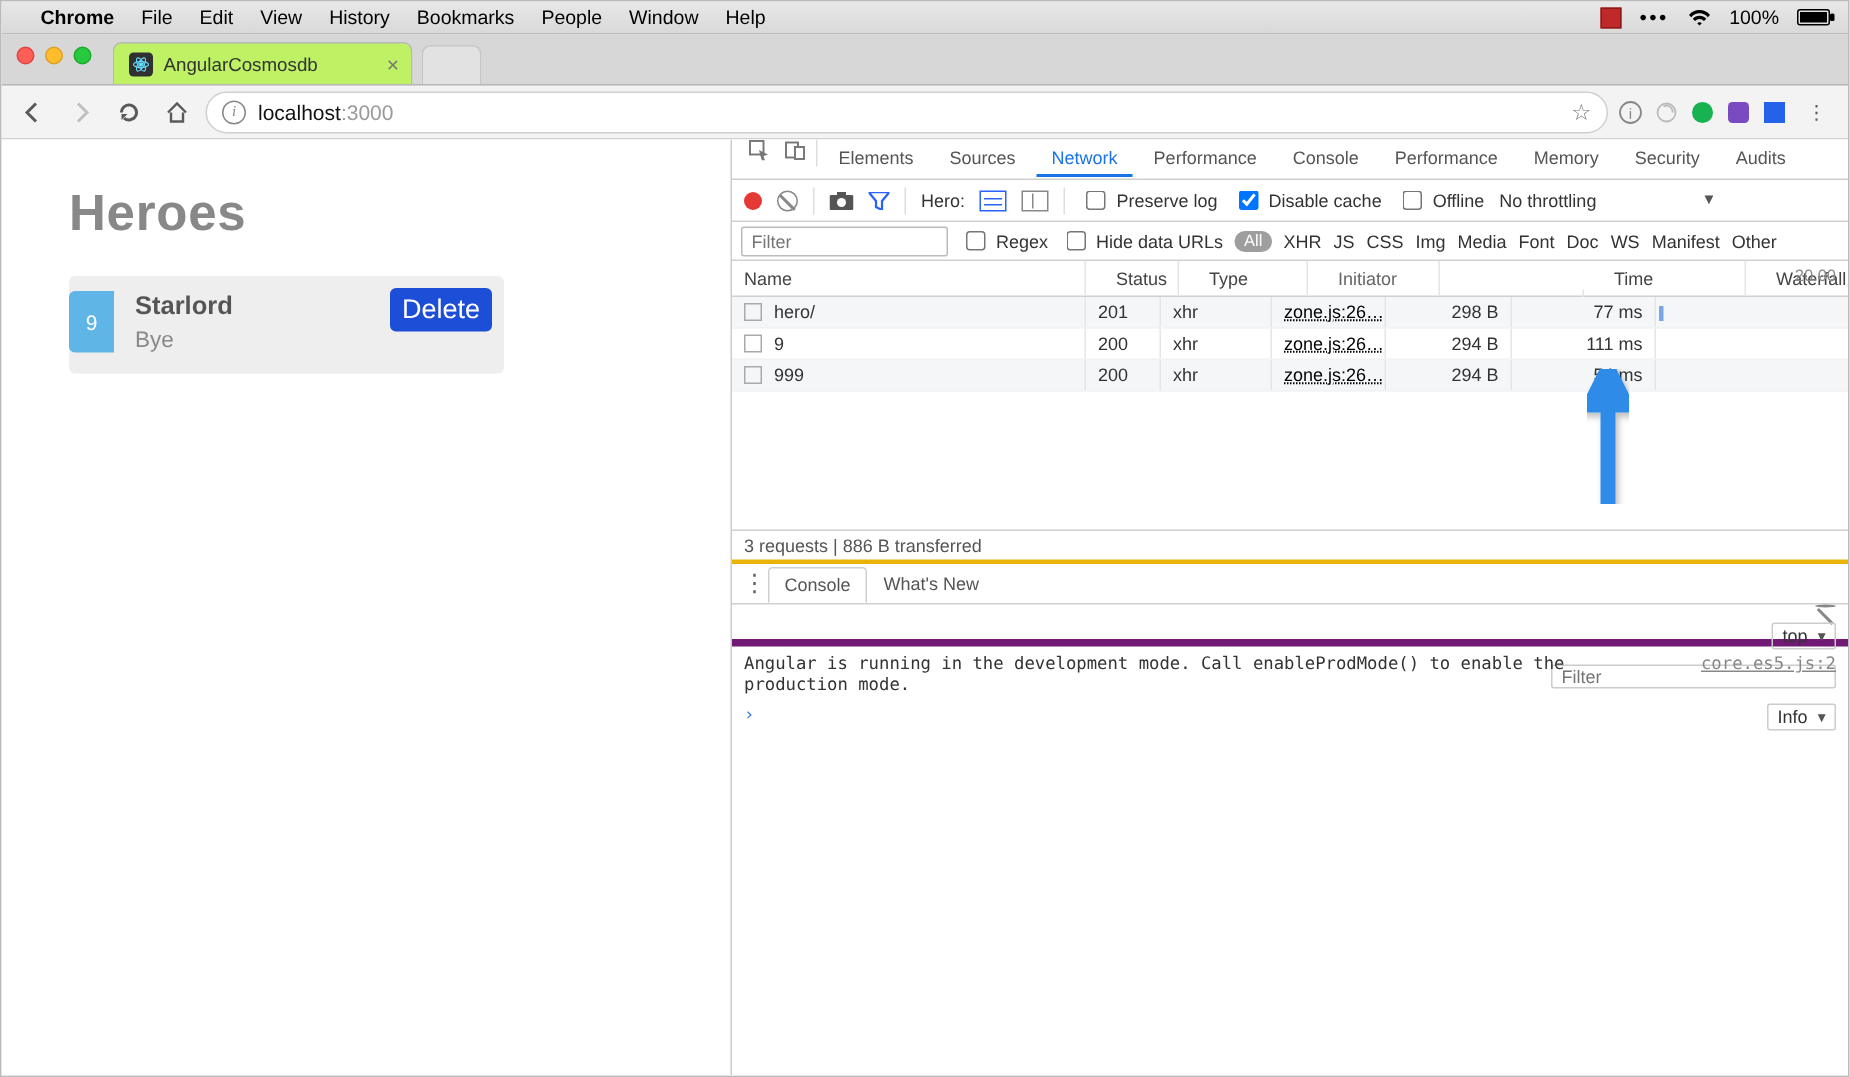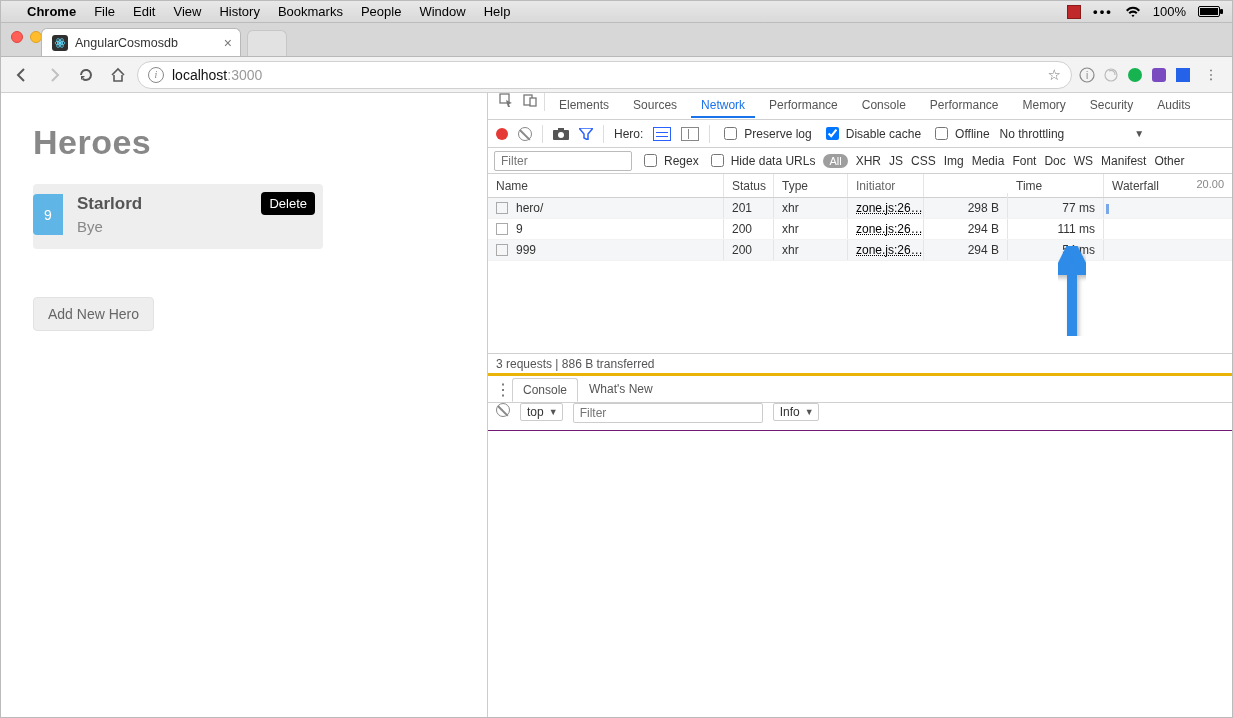--- a/index.html
+++ b/index.html
@@ -21,48 +21,48 @@
 
   
   .browser { position:absolute; top:22px; left:0; right:0; bottom:0; display:flex; flex-direction:column; }
 
   .tabstrip { height:34px; background:#d7d7d7; display:flex; align-items:flex-end; padding-left:8px; border-bottom:1px solid #b8b8b8; position:relative; }
   .traffic-lights { position:absolute; top:8px; left:10px; display:flex; gap:7px; }
   .traffic-lights .dot { width:12px; height:12px; border-radius:50%; }
   .dot.red { background:#ff5f57; border:1px solid #e0443e; }
   .dot.yellow { background:#ffbd2e; border:1px solid #dea123; }
   .dot.green { background:#28c940; border:1px solid #1aab29; }
-  .tab { margin-left:32px; height:28px; background:#ffffff; border:1px solid #b8b8b8; border-bottom:none; border-top-left-radius:6px; border-top-right-radius:6px; display:flex; align-items:center; padding:0 26px 0 10px; max-width:230px; min-width:200px; position:relative; font-size:12.5px; color:#333; }
+  .tab { margin-left:66px; height:28px; background:#bef264; border:1px solid #b8b8b8; border-bottom:none; border-top-left-radius:6px; border-top-right-radius:6px; display:flex; align-items:center; padding:0 26px 0 10px; max-width:230px; min-width:200px; position:relative; font-size:12.5px; color:#333; }
   .tab .favicon { width:16px; height:16px; margin-right:7px; background:#303030; border-radius:3px; display:flex; align-items:center; justify-content:center; }
   .tab .favicon svg { display:block; }
   .tab .tab-x { position:absolute; right:8px; top:6px; font-size:14px; color:#777; }
   .tab.ghost { margin-left:6px; min-width:40px; max-width:40px; background:#e2e2e2; border:1px solid #c6c6c6; border-bottom:none; border-top-left-radius:6px; border-top-right-radius:6px; height:26px; }
 
   .addrbar { height:36px; background:#f3f3f3; border-bottom:1px solid #d0d0d0; display:flex; align-items:center; padding:0 8px; gap:6px; }
   .nav-ico { width:26px; height:26px; display:flex; align-items:center; justify-content:center; color:#5a5a5a; border-radius:4px; }
   .nav-ico.disabled { color:#b6b6b6; }
   .omnibox { flex:1; height:28px; background:#fff; border:1px solid #d0d0d0; border-radius:14px; display:flex; align-items:center; padding:0 10px; font-size:14px; color:#111; }
   .omnibox .info-circle { width:16px; height:16px; border:1px solid #888; border-radius:50%; margin-right:8px; display:flex; align-items:center; justify-content:center; font-size:10px; font-family:Georgia,serif; color:#888; font-style:italic; }
   .omnibox .url-text .tld { color:#9a9a9a; }
   .omnibox .star { margin-left:auto; color:#777; font-size:15px; }
   .ext-ico { width:18px; height:18px; display:flex; align-items:center; justify-content:center; }
   .ext-green { width:14px; height:14px; border-radius:50%; background:#17b351; }
   .ext-blue { width:14px; height:14px; background:#2462ea; }
   .ext-purple { width:14px; height:14px; background:#7a4ac0; border-radius:3px; }
 
   .page-area { flex:1; display:flex; overflow:hidden; background:#fff; }
 
   
-  .app-left { width:486px; padding:24px 32px; overflow:auto; }
+  .app-left { width:486px; padding:24px 45px; overflow:auto; }
   .app-left h1 { margin:6px 0 22px; font-size:34px; font-weight:600; color:#888; letter-spacing:0.5px; }
   .hero-card { background:#eee; border-radius:4px; display:flex; align-items:flex-start; padding:10px 12px 14px 0; width:290px; position:relative; }
   .hero-badge { width:30px; background:#5fb5e5; color:#fff; align-self:stretch; display:flex; align-items:center; justify-content:center; font-size:14px; border-top-left-radius:4px; border-bottom-left-radius:4px; margin-right:14px; }
   .hero-name { font-size:17px; font-weight:600; color:#555; }
   .hero-say { font-size:15px; color:#888; margin-top:4px; }
-  .delete-btn { position:absolute; top:8px; right:8px; background:#000000; color:#fff; border:none; padding:4px 8px; border-radius:4px; font-size:13px; font-weight:500; }
+  .delete-btn { position:absolute; top:8px; right:8px; background:#1d4ed8; color:#fff; border:none; padding:4px 8px; border-radius:4px; font-size:18px; font-weight:500; }
   .add-btn { margin-top:48px; background:#eee; border:1px solid #e2e2e2; color:#666; padding:8px 14px; border-radius:4px; font-size:14px; }
 
   
   .devtools { flex:1; border-left:1px solid #ccc; display:flex; flex-direction:column; background:#fff; font-size:12px; color:#333; min-width:0; }
   .dt-tabs { height:27px; border-bottom:1px solid #d0d0d0; display:flex; align-items:flex-start; padding-left:8px; gap:4px; }
   .dt-pretab-ico { width:20px; text-align:center; color:#666; }
   .dt-tab { padding:5px 10px; color:#555; font-size:12px; }
   .dt-tab.active { color:#1a73e8; border-bottom:2px solid #1a73e8; padding-bottom:4px; }
   .dt-toolbar { height:28px; border-bottom:1px solid #d0d0d0; display:flex; align-items:center; padding:0 8px; gap:10px; font-size:12px; color:#333; }
   .rec-dot { width:12px; height:12px; border-radius:50%; background:#e53935; }
@@ -86,21 +86,21 @@
   .pill-all { background:#9e9e9e; color:#fff; padding:1px 6px; border-radius:8px; font-size:11px; }
   .filter-type { color:#333; }
 
   .timeline { height:40px; border-bottom:1px solid #d0d0d0; position:relative; font-size:10px; color:#888; }
   .timeline .tick { position:absolute; top:2px; text-align:right; transform:translateX(-100%); }
   .timeline .dots-row { position:absolute; top:18px; left:0; right:0; height:10px; }
   .timeline .dotm { position:absolute; width:3px; height:8px; background:#1aa366; }
 
   .net-table { flex:0 0 auto; height:180px; border-bottom:1px solid #d0d0d0; display:flex; flex-direction:column; position:relative; }
   .nt-head, .nt-row { display:flex; align-items:center; }
-  .nt-head { height:24px; border-bottom:1px solid #d0d0d0; color:#444; }
+  .nt-head { height:24px; border-bottom:1px solid #d0d0d0; color:#444;gap:12px; }
   .nt-row { height:21px; border-bottom:1px solid #f2f2f2; }
   .nt-row.alt { background:#f5f6f8; }
   .nt-cell { padding:0 8px; border-right:1px solid #e5e5e5; height:100%; display:flex; align-items:center; overflow:hidden; white-space:nowrap; text-overflow:ellipsis; }
   .c-name { flex:0 0 236px; }
   .c-status { flex:0 0 50px; }
   .c-type { flex:0 0 74px; }
   .c-init { flex:0 0 76px; color:#666; }
   .c-init .lnk { color:#000000; text-decoration:underline; text-decoration-style:dotted; }
   .c-size { flex:0 0 84px; justify-content:flex-end; }
   .c-time { flex:0 0 96px; justify-content:flex-end; }
@@ -111,21 +111,21 @@
 
   .arrow-callout { position:absolute; width:26px; height:90px; left:570px; top:72px; pointer-events:none; }
 
   .net-summary { height:22px; border-bottom:3px solid #eab308; display:flex; align-items:center; padding:0 8px; color:#555; }
 
   .drawer-tabs { height:27px; border-bottom:1px solid #d0d0d0; display:flex; align-items:center; padding:0 6px; gap:0; }
   .drawer-tabs .kebab { width:18px; text-align:center; color:#666; font-size:16px; }
   .drawer-tab { padding:4px 10px; color:#555; border:1px solid transparent; }
   .drawer-tab.active { border:1px solid #d0d0d0; border-bottom:1px solid #fff; background:#fff; border-top-left-radius:3px; border-top-right-radius:3px; position:relative; top:1px; }
 
-  .console-toolbar { height:28px; border-bottom:1px solid #701a75; display:flex; align-items:flex-start; padding:0 8px; gap:10px; }
+  .console-toolbar { height:28px; border-bottom:5px solid #701a75; display:flex; align-items:flex-end; padding:0 8px; gap:10px;flex-direction:column; }
   .ctx-select { border:1px solid #ccc; border-radius:2px; padding:1px 18px 1px 6px; position:relative; font-size:12px; }
   .ctx-select::after { content:"▼"; font-size:9px; color:#555; position:absolute; right:4px; top:3px; }
   .console-toolbar input.cfilter { width:190px; height:20px; border:1px solid #ccc; border-radius:2px; padding:0 6px; font-size:12px; }
 
   .console-body { flex:1; font-family:Menlo, Consolas, monospace; font-size:11.5px; padding:4px 8px; position:relative; overflow:auto; }
   .console-line { display:flex; gap:12px; color:#333; }
   .console-line .src { margin-left:auto; color:#888; text-decoration:underline; white-space:nowrap; }
   .console-prompt { color:#3879d9; margin-top:6px; }
 </style>
 </head>
@@ -236,21 +236,20 @@
     <div class="app-left">
       <h1>Heroes</h1>
       <div class="hero-card">
         <div class="hero-badge">9</div>
         <div>
           <div class="hero-name">Starlord</div>
           <div class="hero-say">Bye</div>
         </div>
         <button class="delete-btn">Delete</button>
       </div>
-      <button class="add-btn">Add New Hero</button>
     </div>
 
     <div class="devtools">
 
       <div class="dt-tabs">
         <span class="dt-pretab-ico">
           <svg width="14" height="14" viewBox="0 0 14 14">
               <rect x="1" y="1" width="9" height="9" fill="none" stroke="#777" stroke-width="1.3"></rect>
               <path d="M7 7 L13 10 L10 11 L11 14 L9 14 L8 11 Z" fill="#777"></path>
             </svg>
@@ -413,15 +412,22 @@
         <span class="drawer-tab">What's New</span>
       </div>
 
       <div class="console-toolbar">
         <span class="clear-ico"></span>
         <span class="ctx-select">top</span>
         <input class="cfilter" placeholder="Filter" style="">
         <span class="ctx-select">Info</span>
       </div>
 
+      <div class="console-body">
+        <div class="console-line">
+          <span style="max-width:560px; white-space:pre-wrap;">Angular is running in the development mode. Call enableProdMode() to enable the production mode.</span>
+          <span class="src">core.es5.js:2</span>
+        </div>
+        <div class="console-prompt">›</div>
+      </div>
     </div>
   </div>
 </div>
 
 </body></html>

